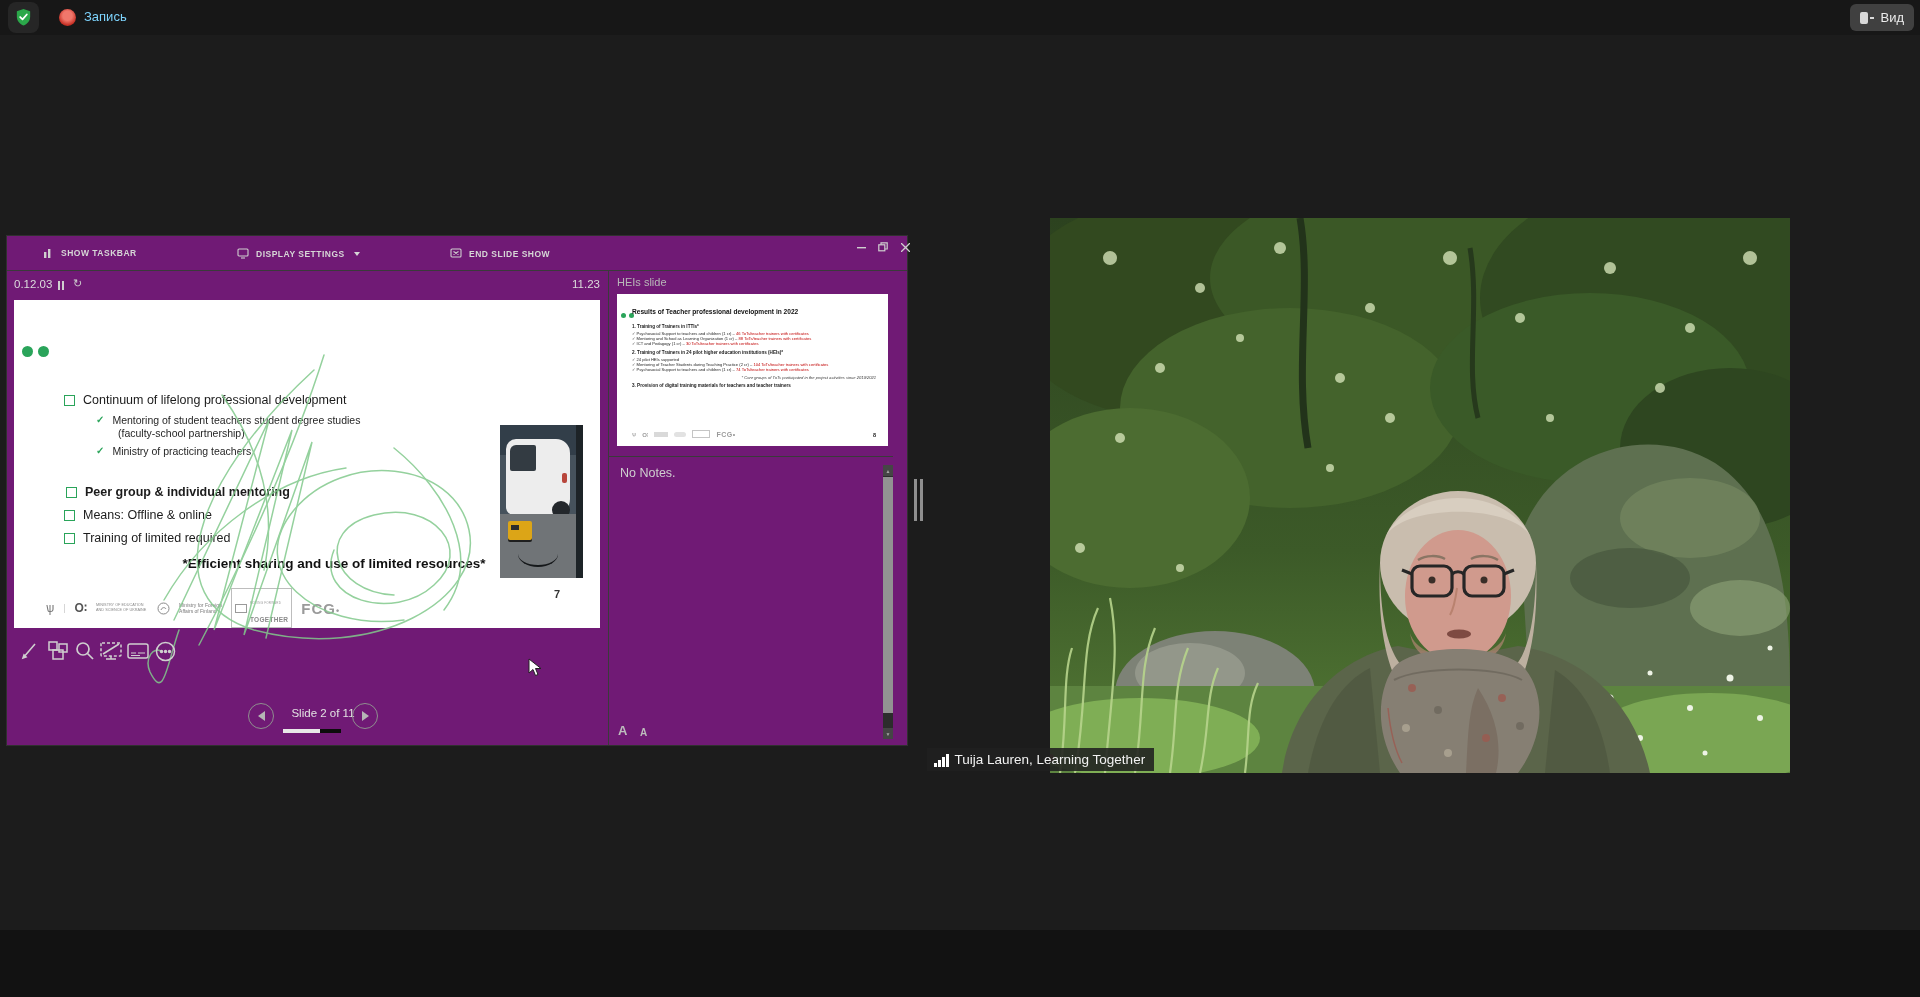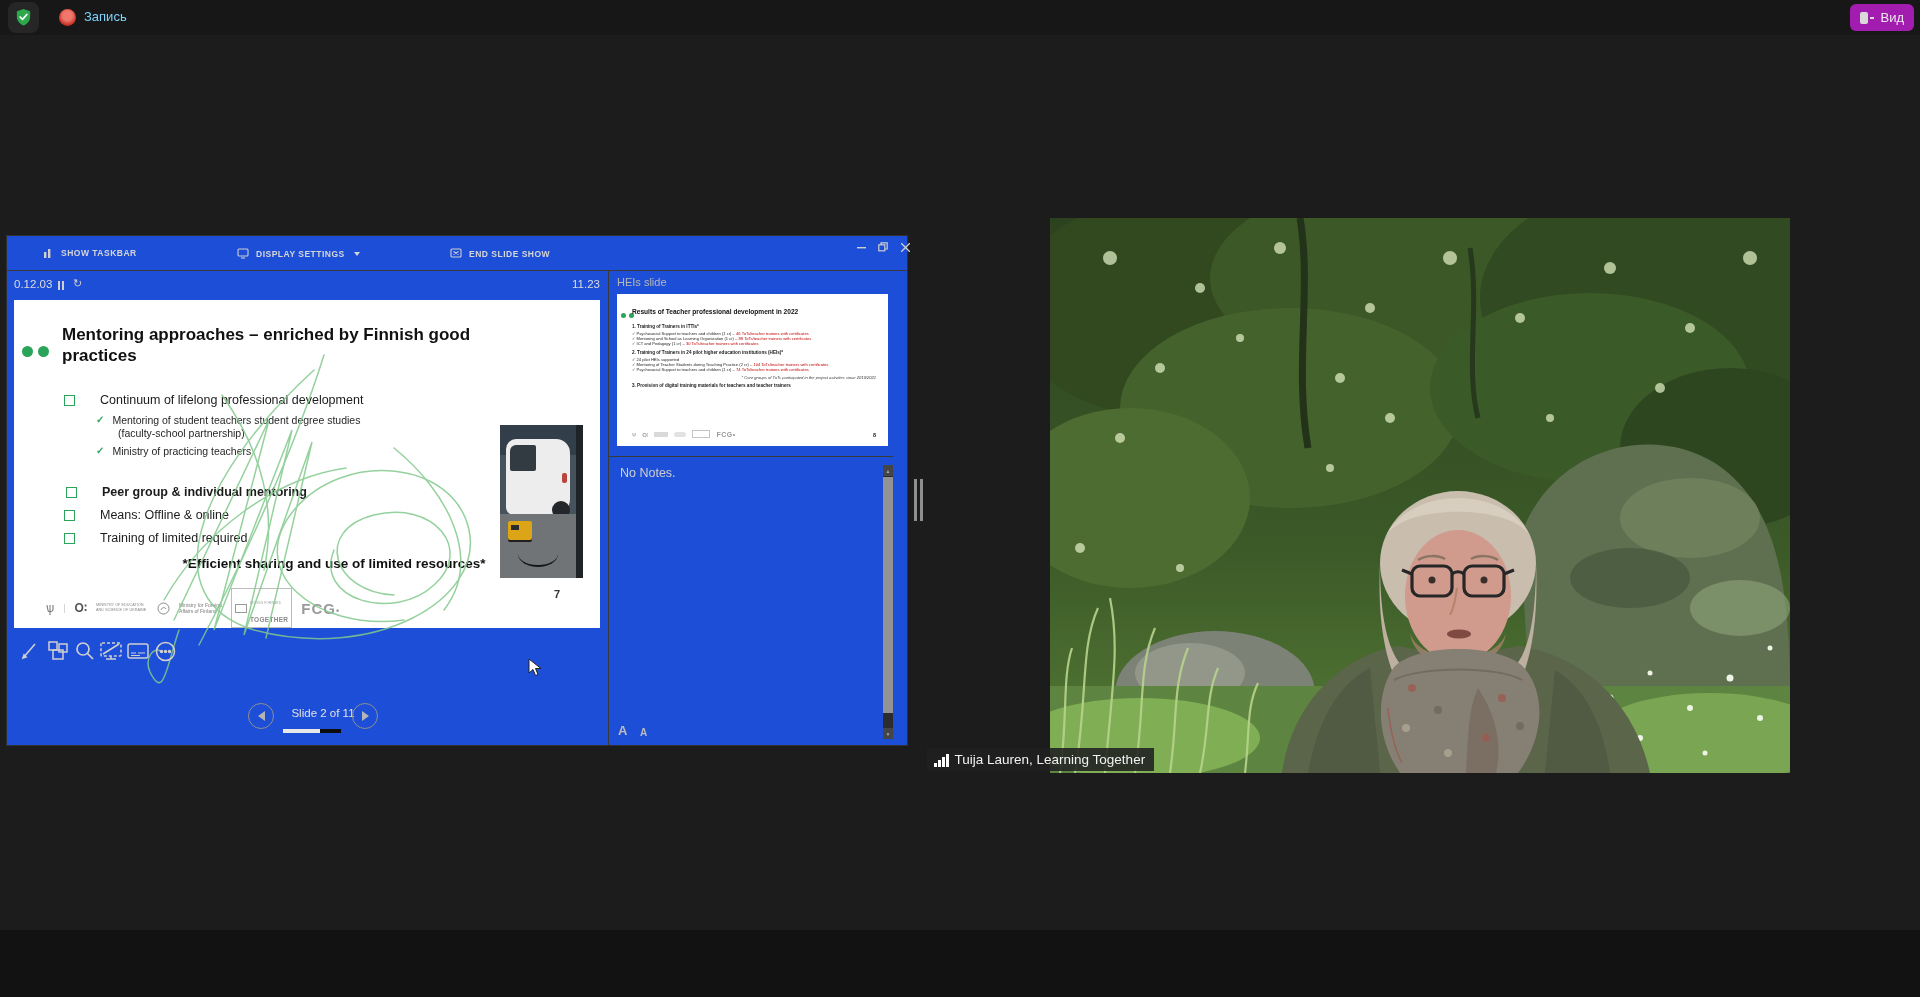--- a/index.html
+++ b/index.html
@@ -6,46 +6,46 @@
   .stage{position:relative;width:1920px;height:997px;background:#1c1c1c;overflow:hidden;
          font-family:"Liberation Sans",sans-serif;color:#e6e6e6;}
 
   
   .topbar{position:absolute;left:0;top:0;width:1920px;height:35px;background:#171717;}
   .shield-chip{position:absolute;left:8px;top:2px;width:31px;height:31px;background:#262626;border-radius:8px;
                display:flex;align-items:center;justify-content:center;}
   .rec-dot{position:absolute;left:59px;top:9px;width:17px;height:17px;border-radius:50%;
            background:radial-gradient(circle at 50% 40%, #f0776b 0 35%, #c62f24 70%);}
   .rec-label{position:absolute;left:84px;top:9px;font-size:13px;color:#7dd3fc;}
-  .view-btn{position:absolute;right:6px;top:4px;height:27px;background:#a21caf;border-radius:6px;
+  .view-btn{position:absolute;right:6px;top:4px;height:27px;background:#404040;border-radius:6px;
             display:flex;align-items:center;gap:6px;padding:0 10px;font-size:13px;color:#ececec;}
   .view-ic{width:14px;height:12px;position:relative;}
   .view-ic:before{content:"";position:absolute;left:0;top:0;width:8px;height:12px;background:#d9d9d9;border-radius:2px;}
   .view-ic:after{content:"";position:absolute;right:0;top:5px;width:4px;height:2px;background:#d9d9d9;}
 
   
-  .pwindow{position:absolute;left:7px;top:236px;width:900px;height:509px;background:#1d4ed8;box-shadow:0 0 0 1px #303030;}
+  .pwindow{position:absolute;left:7px;top:236px;width:900px;height:509px;background:#701a75;box-shadow:0 0 0 1px #303030;}
   .pw-ctl{position:absolute;top:5px;width:14px;height:12px;display:flex;align-items:center;justify-content:center;color:#cfcfcf;}
   .pw-sep{position:absolute;left:0;top:34px;width:900px;height:1px;background:#3a3a3a;}
   .pw-menu-item{position:absolute;top:12px;display:flex;align-items:center;gap:7px;color:#d6d6d6;
                 font-size:8.5px;letter-spacing:.5px;font-weight:bold;}
   .tri-down{width:0;height:0;border-left:3px solid transparent;border-right:3px solid transparent;border-top:4px solid #d6d6d6;margin-left:2px;}
   .timer-txt{position:absolute;left:7px;top:42px;font-size:11.5px;color:#dcdcdc;}
   .pause-ic{position:absolute;left:50px;top:45px;width:8px;height:9px;}
   .pause-ic:before,.pause-ic:after{content:"";position:absolute;top:0;width:2px;height:9px;background:#cfcfcf;}
   .pause-ic:before{left:1px;} .pause-ic:after{left:5px;}
   .restart-ic{position:absolute;left:66px;top:41px;font-size:11px;color:#cfcfcf;}
   .clock-txt{position:absolute;left:533px;top:42px;width:60px;text-align:right;font-size:11.5px;color:#dcdcdc;}
 
   
   .slide{position:absolute;left:7px;top:64px;width:586px;height:328px;background:#ffffff;color:#1b1b1b;}
   .dots{position:absolute;left:8px;top:46px;display:flex;gap:5px;}
   .dots i{width:11px;height:11px;border-radius:50%;background:#2aa45a;}
   .sl-title{position:absolute;left:48px;top:24px;width:470px;font-size:17px;font-weight:bold;line-height:21px;color:#111;}
-  .brow{position:absolute;display:flex;align-items:flex-start;gap:25px;font-size:12.5px;color:#1b1b1b;}
+  .brow{position:absolute;display:flex;align-items:flex-start;gap:8px;font-size:12.5px;color:#1b1b1b;}
   .sq{width:9px;height:9px;border:1.6px solid #2aa45a;margin-top:2px;flex:none;}
   .srow{position:absolute;display:flex;gap:8px;font-size:10.5px;color:#262626;}
   .chk{color:#2aa45a;font-size:10px;font-weight:bold;flex:none;}
   .emph{position:absolute;left:100px;top:256px;width:440px;text-align:center;font-weight:bold;font-size:13.5px;color:#111;}
   .pagenum{position:absolute;left:528px;top:288px;width:30px;text-align:center;font-size:11px;font-weight:bold;color:#333;}
   .sfooter{position:absolute;left:32px;top:288px;display:flex;align-items:center;gap:9px;}
   .micro{font-size:3.8px;line-height:4.6px;color:#8a8a8a;text-transform:uppercase;}
   .mfa-txt{font-size:5px;line-height:6px;color:#7a7a7a;}
   .eu-box{display:flex;align-items:center;gap:3px;border:.5px solid #bdbdbd;padding:1px 3px;}
   .eu-flag{width:10px;height:7px;border:1px solid #9a9a9a;position:relative;}
@@ -188,21 +188,20 @@
     <div class="timer-txt">0.12.03</div>
     <div class="pause-ic"></div>
     <div class="restart-ic">↻</div>
     <div class="clock-txt">11.23</div>
 
     <div class="slide">
       <div class="dots">
           <i></i>
           <i></i>
         </div>
-      <div class="sl-title">Mentoring approaches – enriched by Finnish good practices</div>
 
       <div class="brow" style="left:50px;top:93px;width:420px;">
         <span class="sq"></span>
         <span>Continuum of lifelong professional development</span>
       </div>
       <div class="srow" style="left:82px;top:114px;">
         <span class="chk">✓</span>
         <span>Mentoring of student teachers student degree studies</span>
       </div>
       <div class="srow" style="left:104px;top:127px;">

